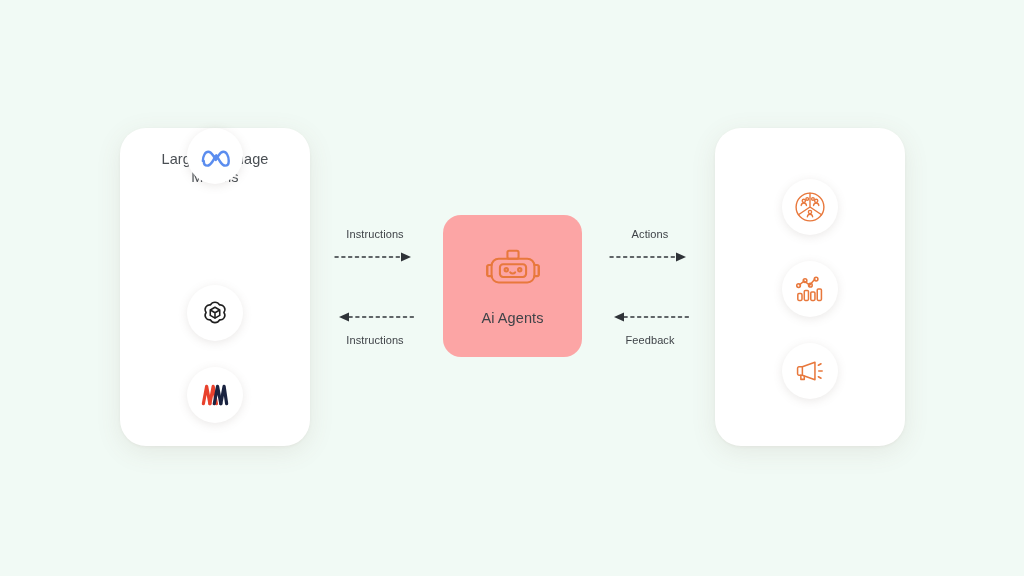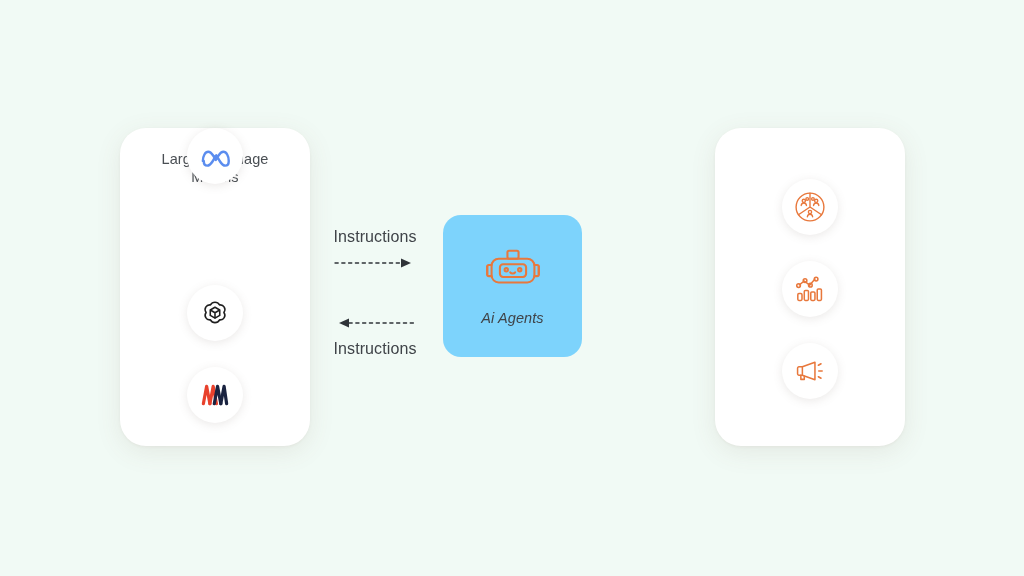--- a/index.html
+++ b/index.html
@@ -42,28 +42,27 @@
     width: 190px;
     height: 318px;
   }
 
   #agents-card {
     position: absolute;
     left: 443px;
     top: 215px;
     width: 139px;
     height: 142px;
-    background: #7dd3fc;
+    background: #fca5a5;
     border-radius: 18px;
     display: flex;
     flex-direction: column;
     align-items: center;
     justify-content: center;
     gap: 14px;
-    font-style: italic;
   }
 
   .card-title {
     position: absolute;
     top: 22px;
     left: 0;
     right: 0;
     text-align: center;
     font-size: 14.5px;
     line-height: 18px;
@@ -106,21 +105,21 @@
   
   .flow {
     position: absolute;
     width: 126px;
     text-align: center;
   }
   #flow-left  { left: 312px; top: 228px; }
   #flow-right { left: 587px; top: 228px; }
 
   .flow-label {
-    font-size: 16px;
+    font-size: 11px;
     color: #3f4348;
     letter-spacing: 0.1px;
     white-space: nowrap;
   }
 
   .arrow-row {
     height: 34px;
     display: flex;
     align-items: center;
     justify-content: center;
@@ -210,20 +209,37 @@
         <path d="M9 24H5.5a2 2 0 0 0-2 2v10a2 2 0 0 0 2 2H9"></path>
         <path d="M3.5 26v10"></path>
 
         <path d="M63 24h3.5a2 2 0 0 1 2 2v10a2 2 0 0 1-2 2H63"></path>
         <path d="M68.5 26v10"></path>
       </svg>
     </span>
     <span class="agent-label">Ai Agents</span>
   </div>
 
+  <div class="flow" id="flow-right">
+    <div class="flow-label">Actions</div>
+    <div class="arrow-row">
+      <svg class="dash-line" width="84" height="12" viewBox="0 0 84 12">
+        <line x1="2" y1="6" x2="68" y2="6" stroke="#2f3338" stroke-width="1.3" stroke-dasharray="3.2 3.6" stroke-linecap="round"></line>
+        <path d="M68 1.4 L78 6 L68 10.6 Z" fill="#2f3338"></path>
+      </svg>
+    </div>
+    <div class="flow-gap"></div>
+    <div class="arrow-row">
+      <svg class="dash-line" width="84" height="12" viewBox="0 0 84 12">
+        <line x1="16" y1="6" x2="82" y2="6" stroke="#2f3338" stroke-width="1.3" stroke-dasharray="3.2 3.6" stroke-linecap="round"></line>
+        <path d="M16 1.4 L6 6 L16 10.6 Z" fill="#2f3338"></path>
+      </svg>
+    </div>
+    <div class="flow-label">Feedback</div>
+  </div>
 
   <div class="card" id="outcomes-card">
 
     <div class="bubble">
       <span>
         <svg width="34" height="34" viewBox="0 0 44 44" fill="none" stroke="#e8783c" stroke-width="1.8" stroke-linecap="round" stroke-linejoin="round">
           <circle cx="22" cy="22" r="18"></circle>
 
           <path d="M22 4v18M22 22L7 32M22 22l15 10"></path>
 

